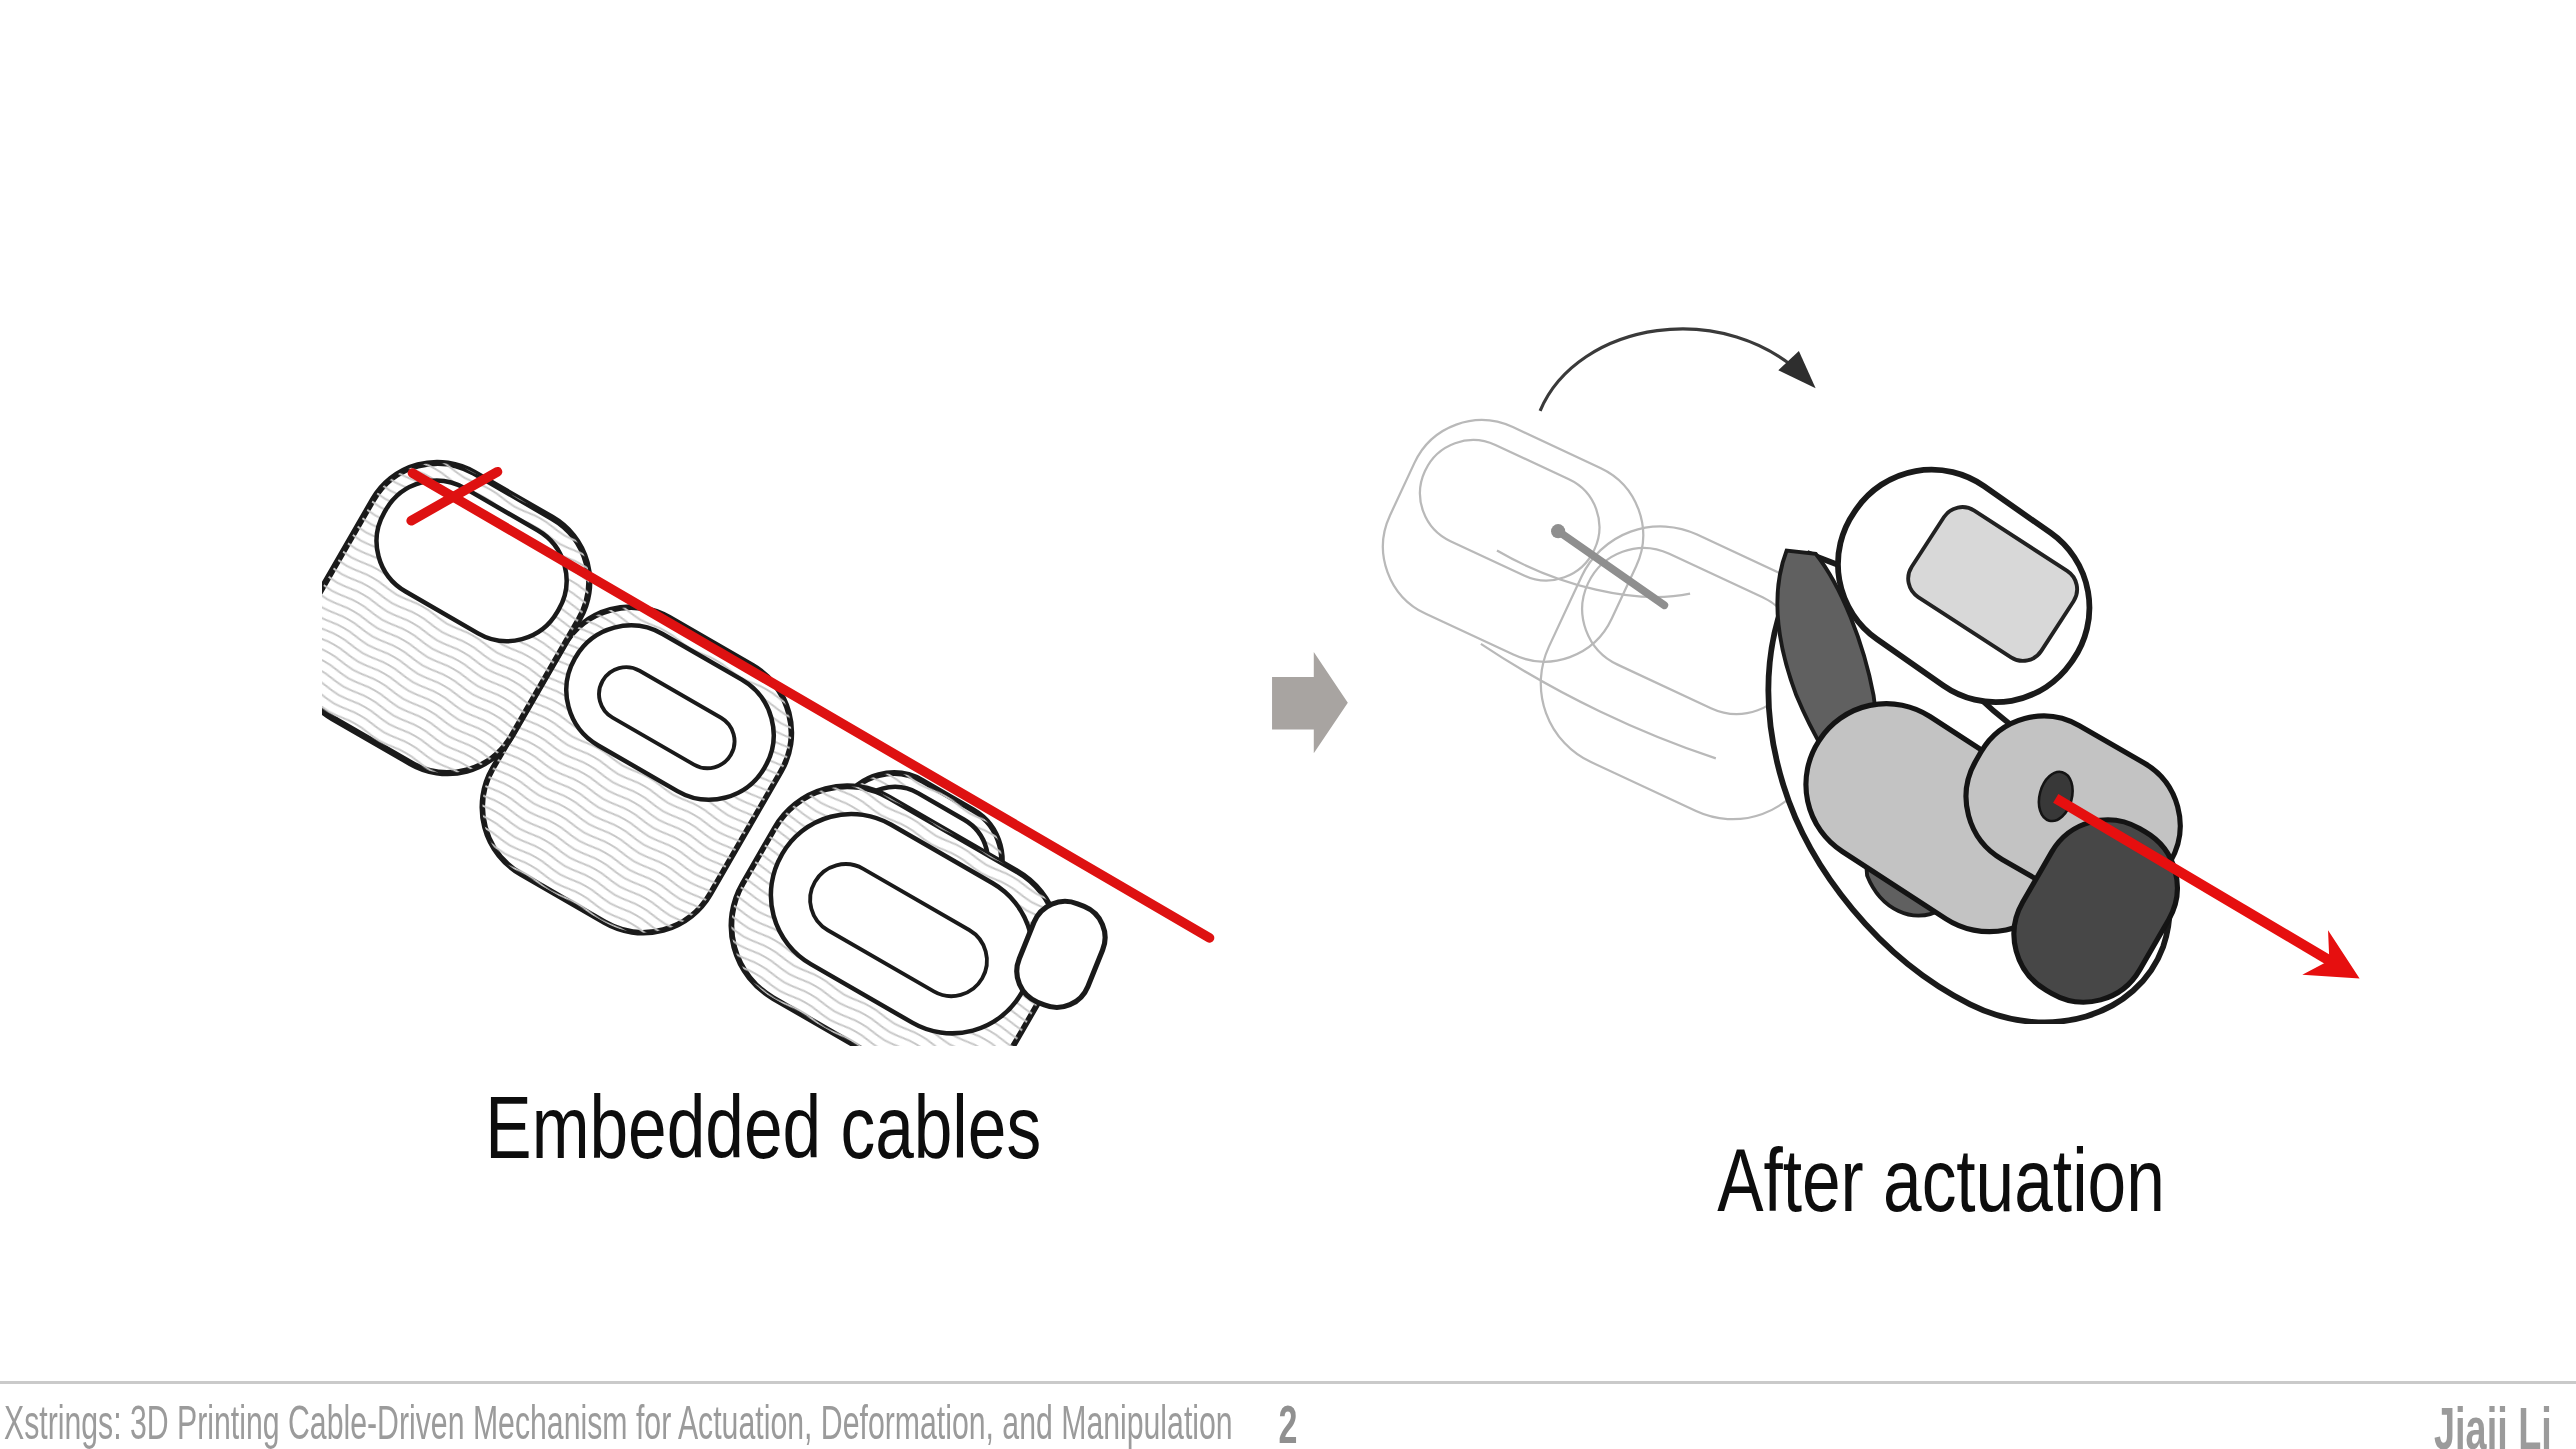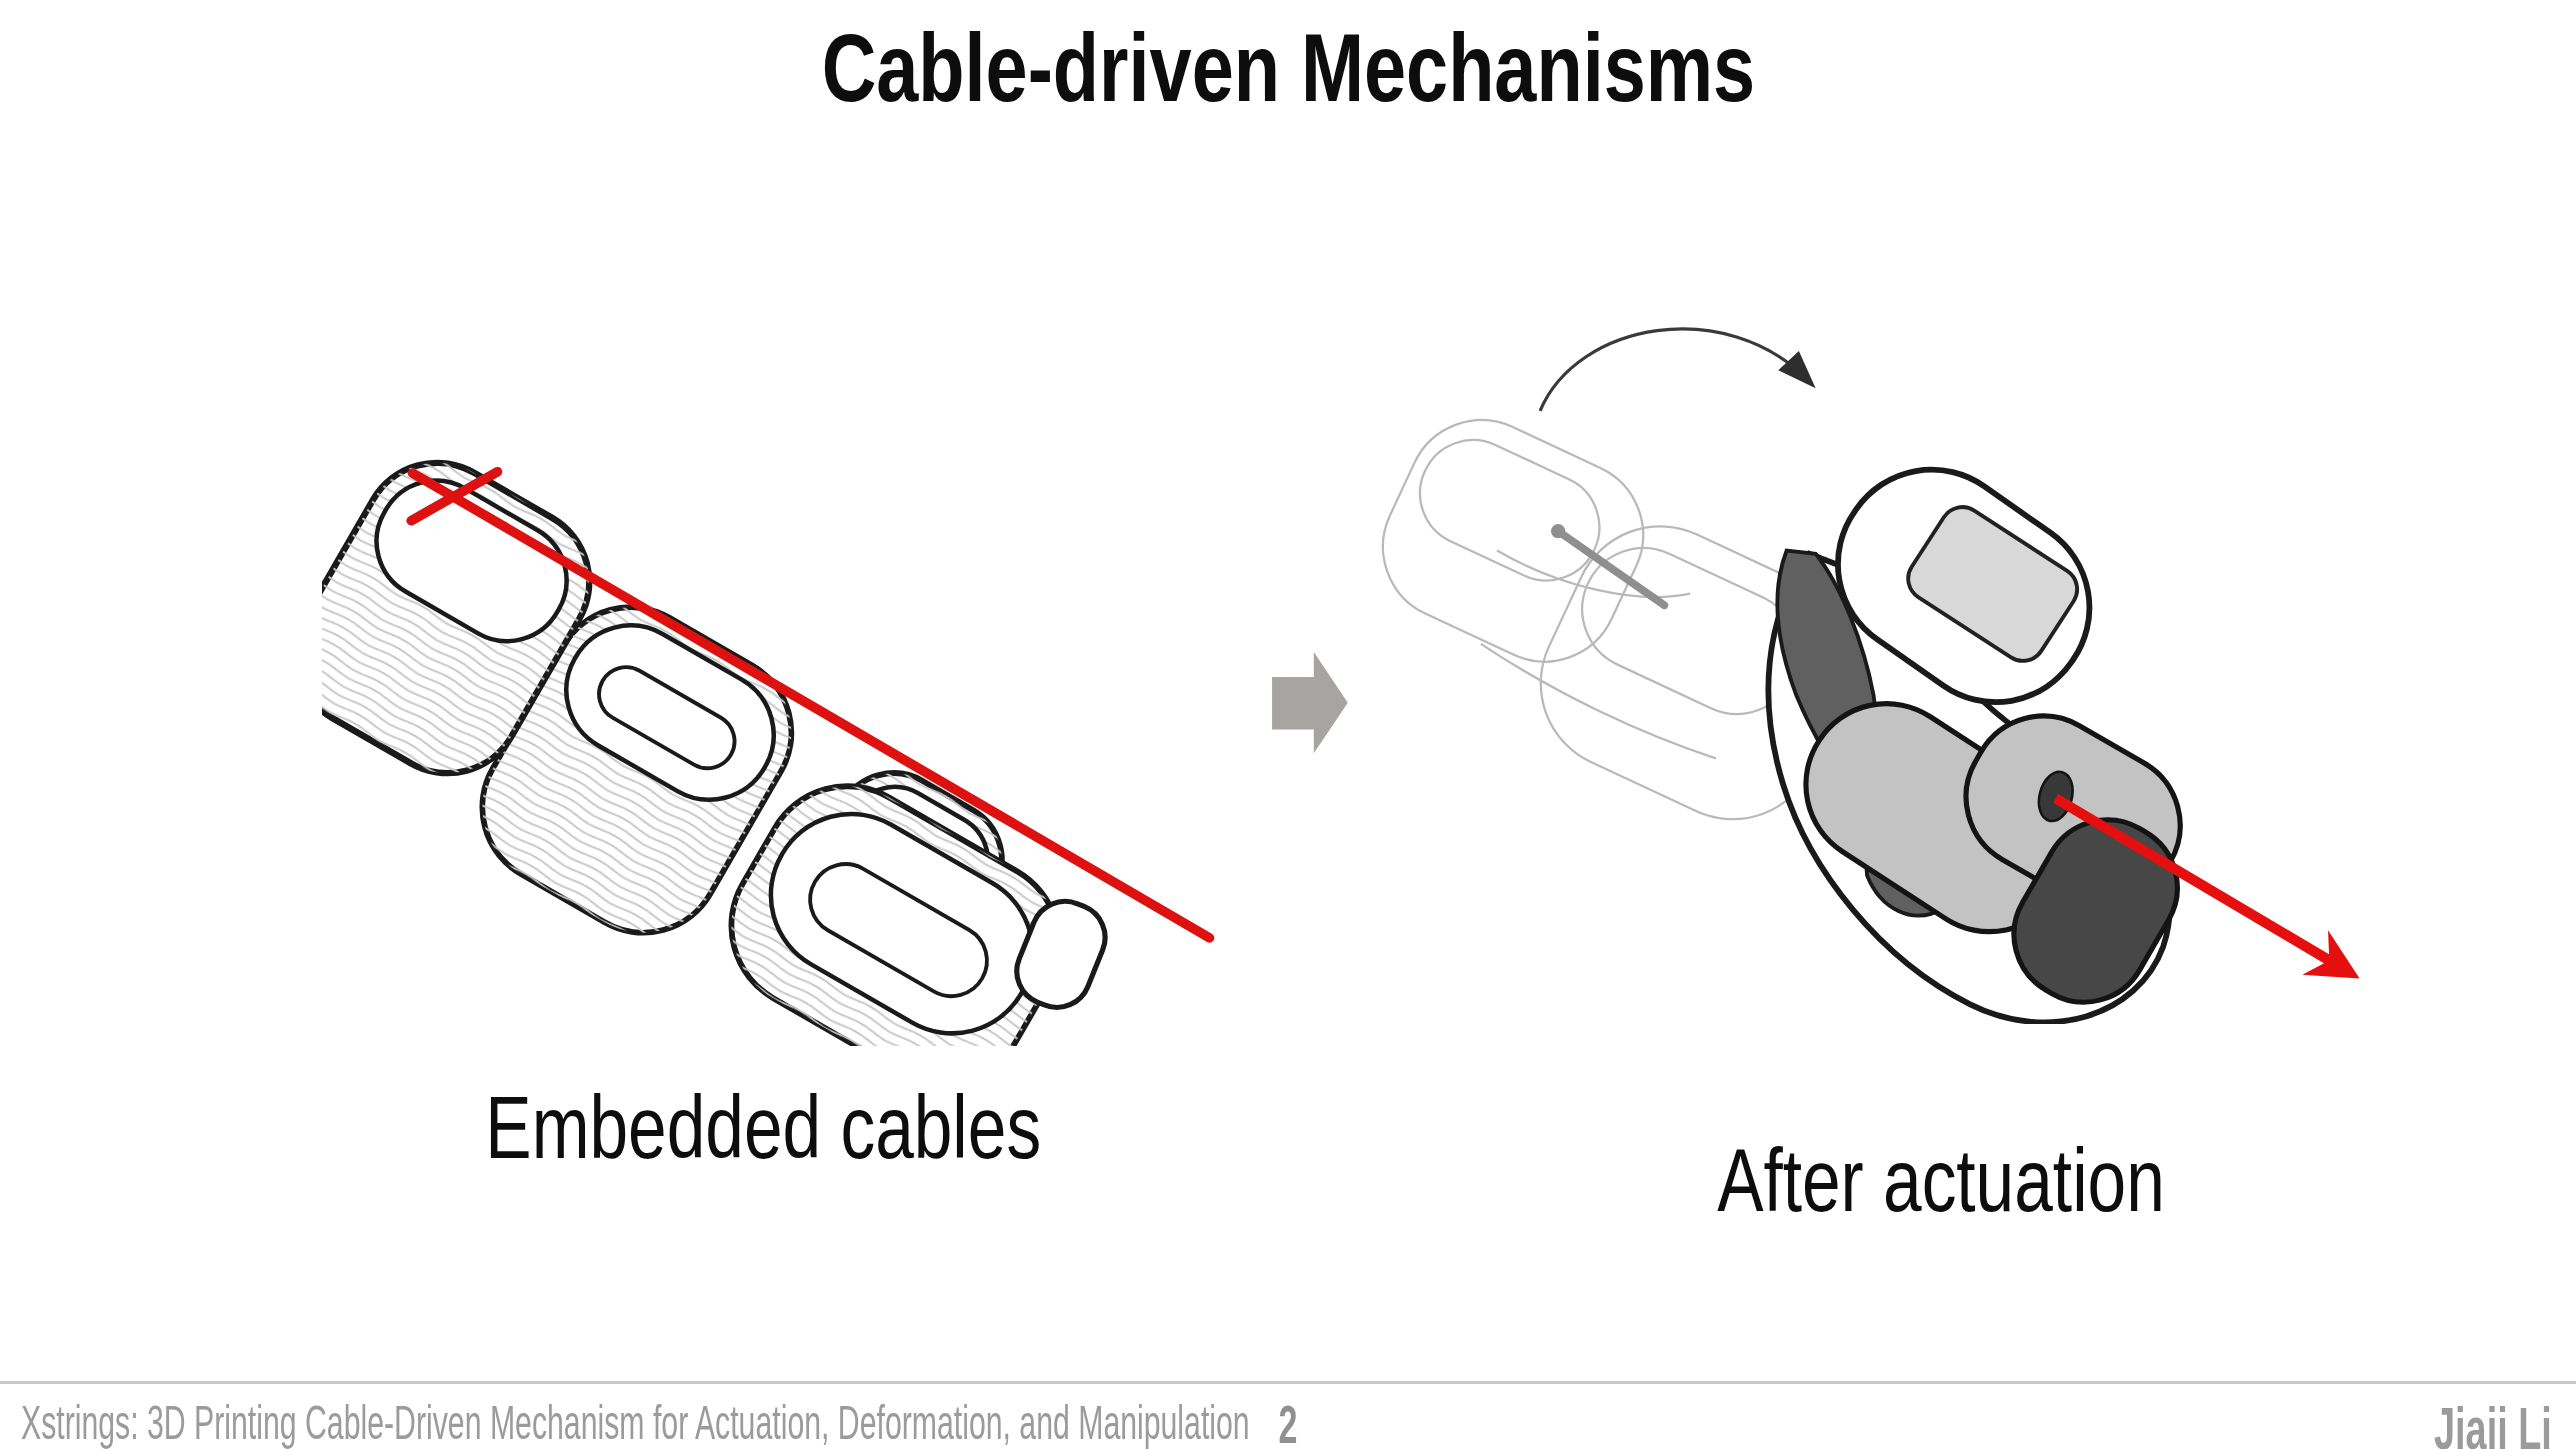--- a/index.html
+++ b/index.html
@@ -7,36 +7,35 @@
   .abs{position:absolute;}
   #slide{position:relative;width:2576px;height:1449px;background:#ffffff;}
   .condensed{display:inline-block;transform:scaleX(0.78);transform-origin:50% 50%;white-space:nowrap;}
   .condensed-narrow{display:inline-block;transform:scaleX(0.63);white-space:nowrap;}
   #title{left:0;top:18.7px;width:2576px;text-align:center;font-size:97px;font-weight:bold;
     color:#0d0d0d;line-height:1;}
   .caption{font-size:89px;font-weight:normal;color:#0d0d0d;line-height:1;text-align:center;}
   #caption-left{left:377px;top:1083px;width:773px;}
   #caption-right{left:1554px;top:1136px;width:773px;}
   #footer-divider{left:0;top:1381px;width:2576px;height:3.2px;background:#cacaca;}
-  #footer-title{left:21px;top:1399px;font-size:48px;color:#9b9b9b;line-height:1;}
+  #footer-title{left:4px;top:1399px;font-size:48px;color:#9b9b9b;line-height:1;}
   #footer-title .condensed-narrow{transform-origin:0 50%;}
   #footer-page{left:0;top:1397px;width:2576px;text-align:center;font-size:54px;font-weight:600;
     color:#909090;line-height:1;}
   #footer-author{right:24.5px;top:1399px;font-size:60px;font-weight:bold;color:#9b9b9b;line-height:1;}
   #footer-author .condensed-narrow{transform-origin:100% 50%;}
   #fig-left{left:322px;top:428px;}
   #fig-right{left:1365px;top:283px;}
   #transition-arrow{left:1261px;top:641px;}
 </style>
 </head>
 <body>
 
 <div id="slide">
 
-  <div id="title" class="abs"><span class="condensed">Cable-driven Mechanisms</span></div>
 
   <svg id="fig-left" class="abs" width="902" height="618" viewBox="0 0 1400 960">
     <defs>
       <pattern id="layers" width="90" height="15" patternUnits="userSpaceOnUse">
         <path d="M0,8 Q 22,4 45,8 T 90,8" fill="none" stroke="#c7c7c7" stroke-width="3"></path>
       </pattern>
     </defs>
 
     <g>
       <rect x="789" y="558" width="270" height="300" rx="90" transform="rotate(30,924,653)" fill="#ffffff" stroke="#1a1a1a" stroke-width="9"></rect>

